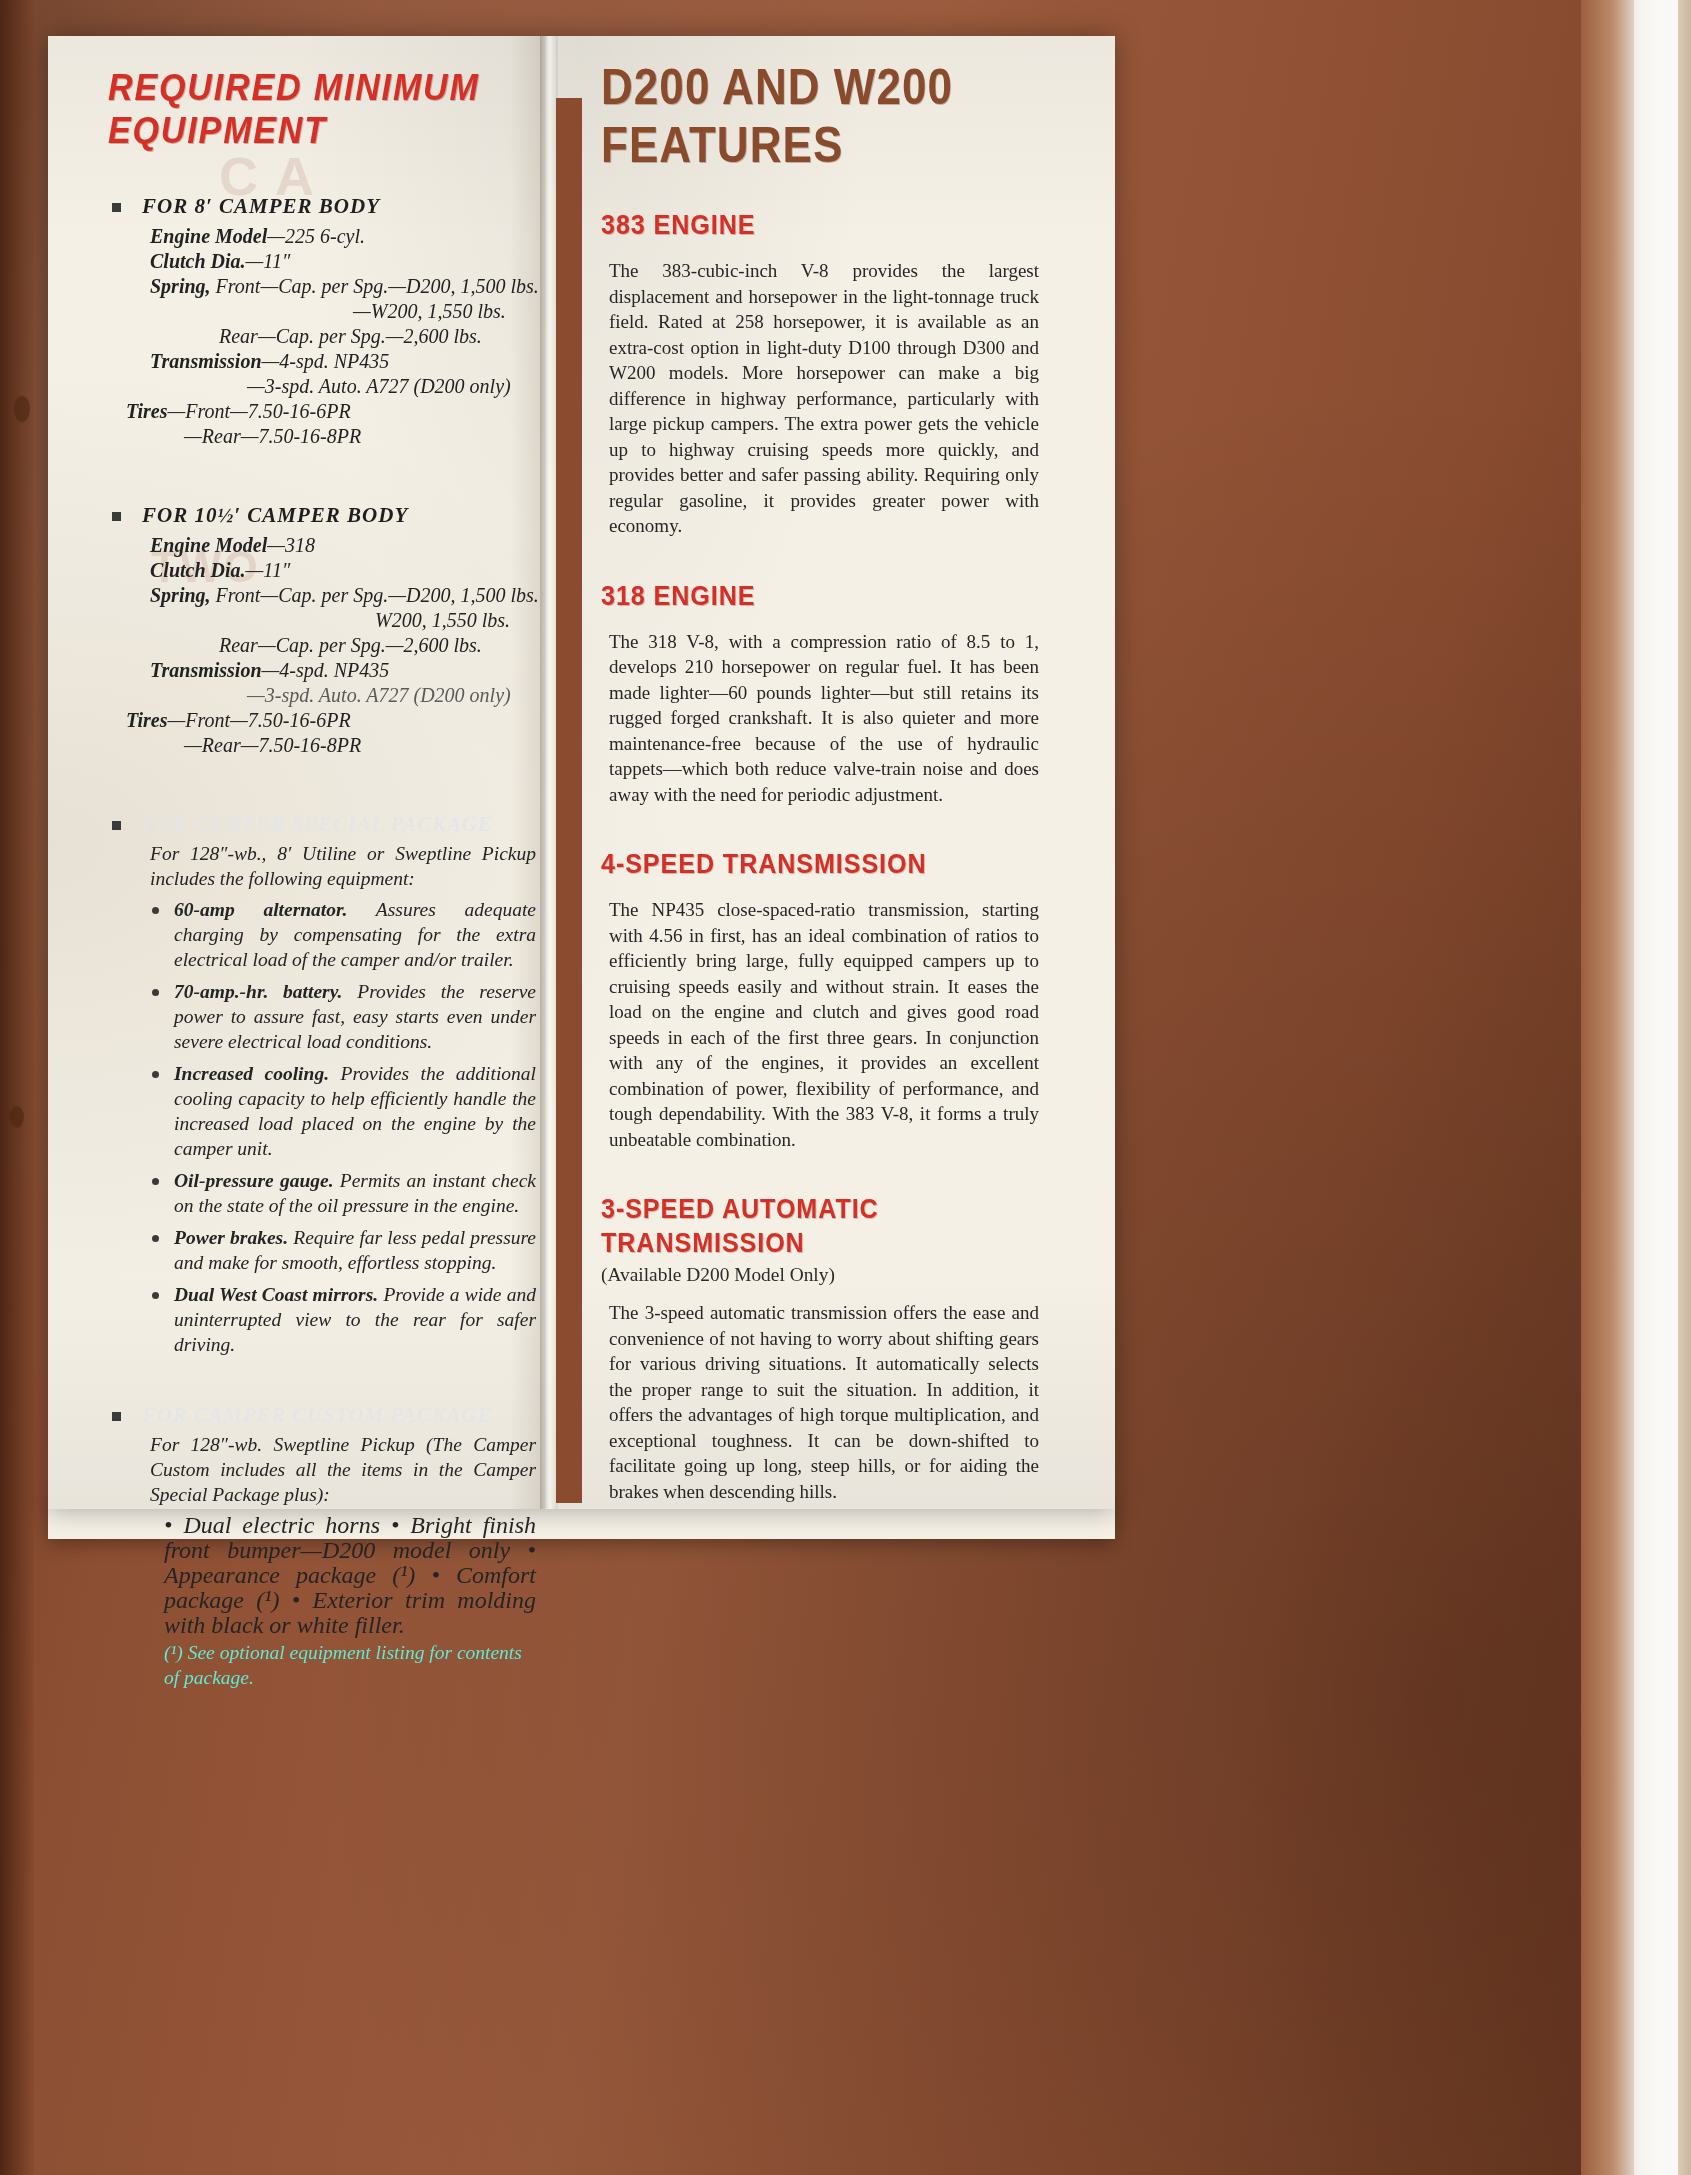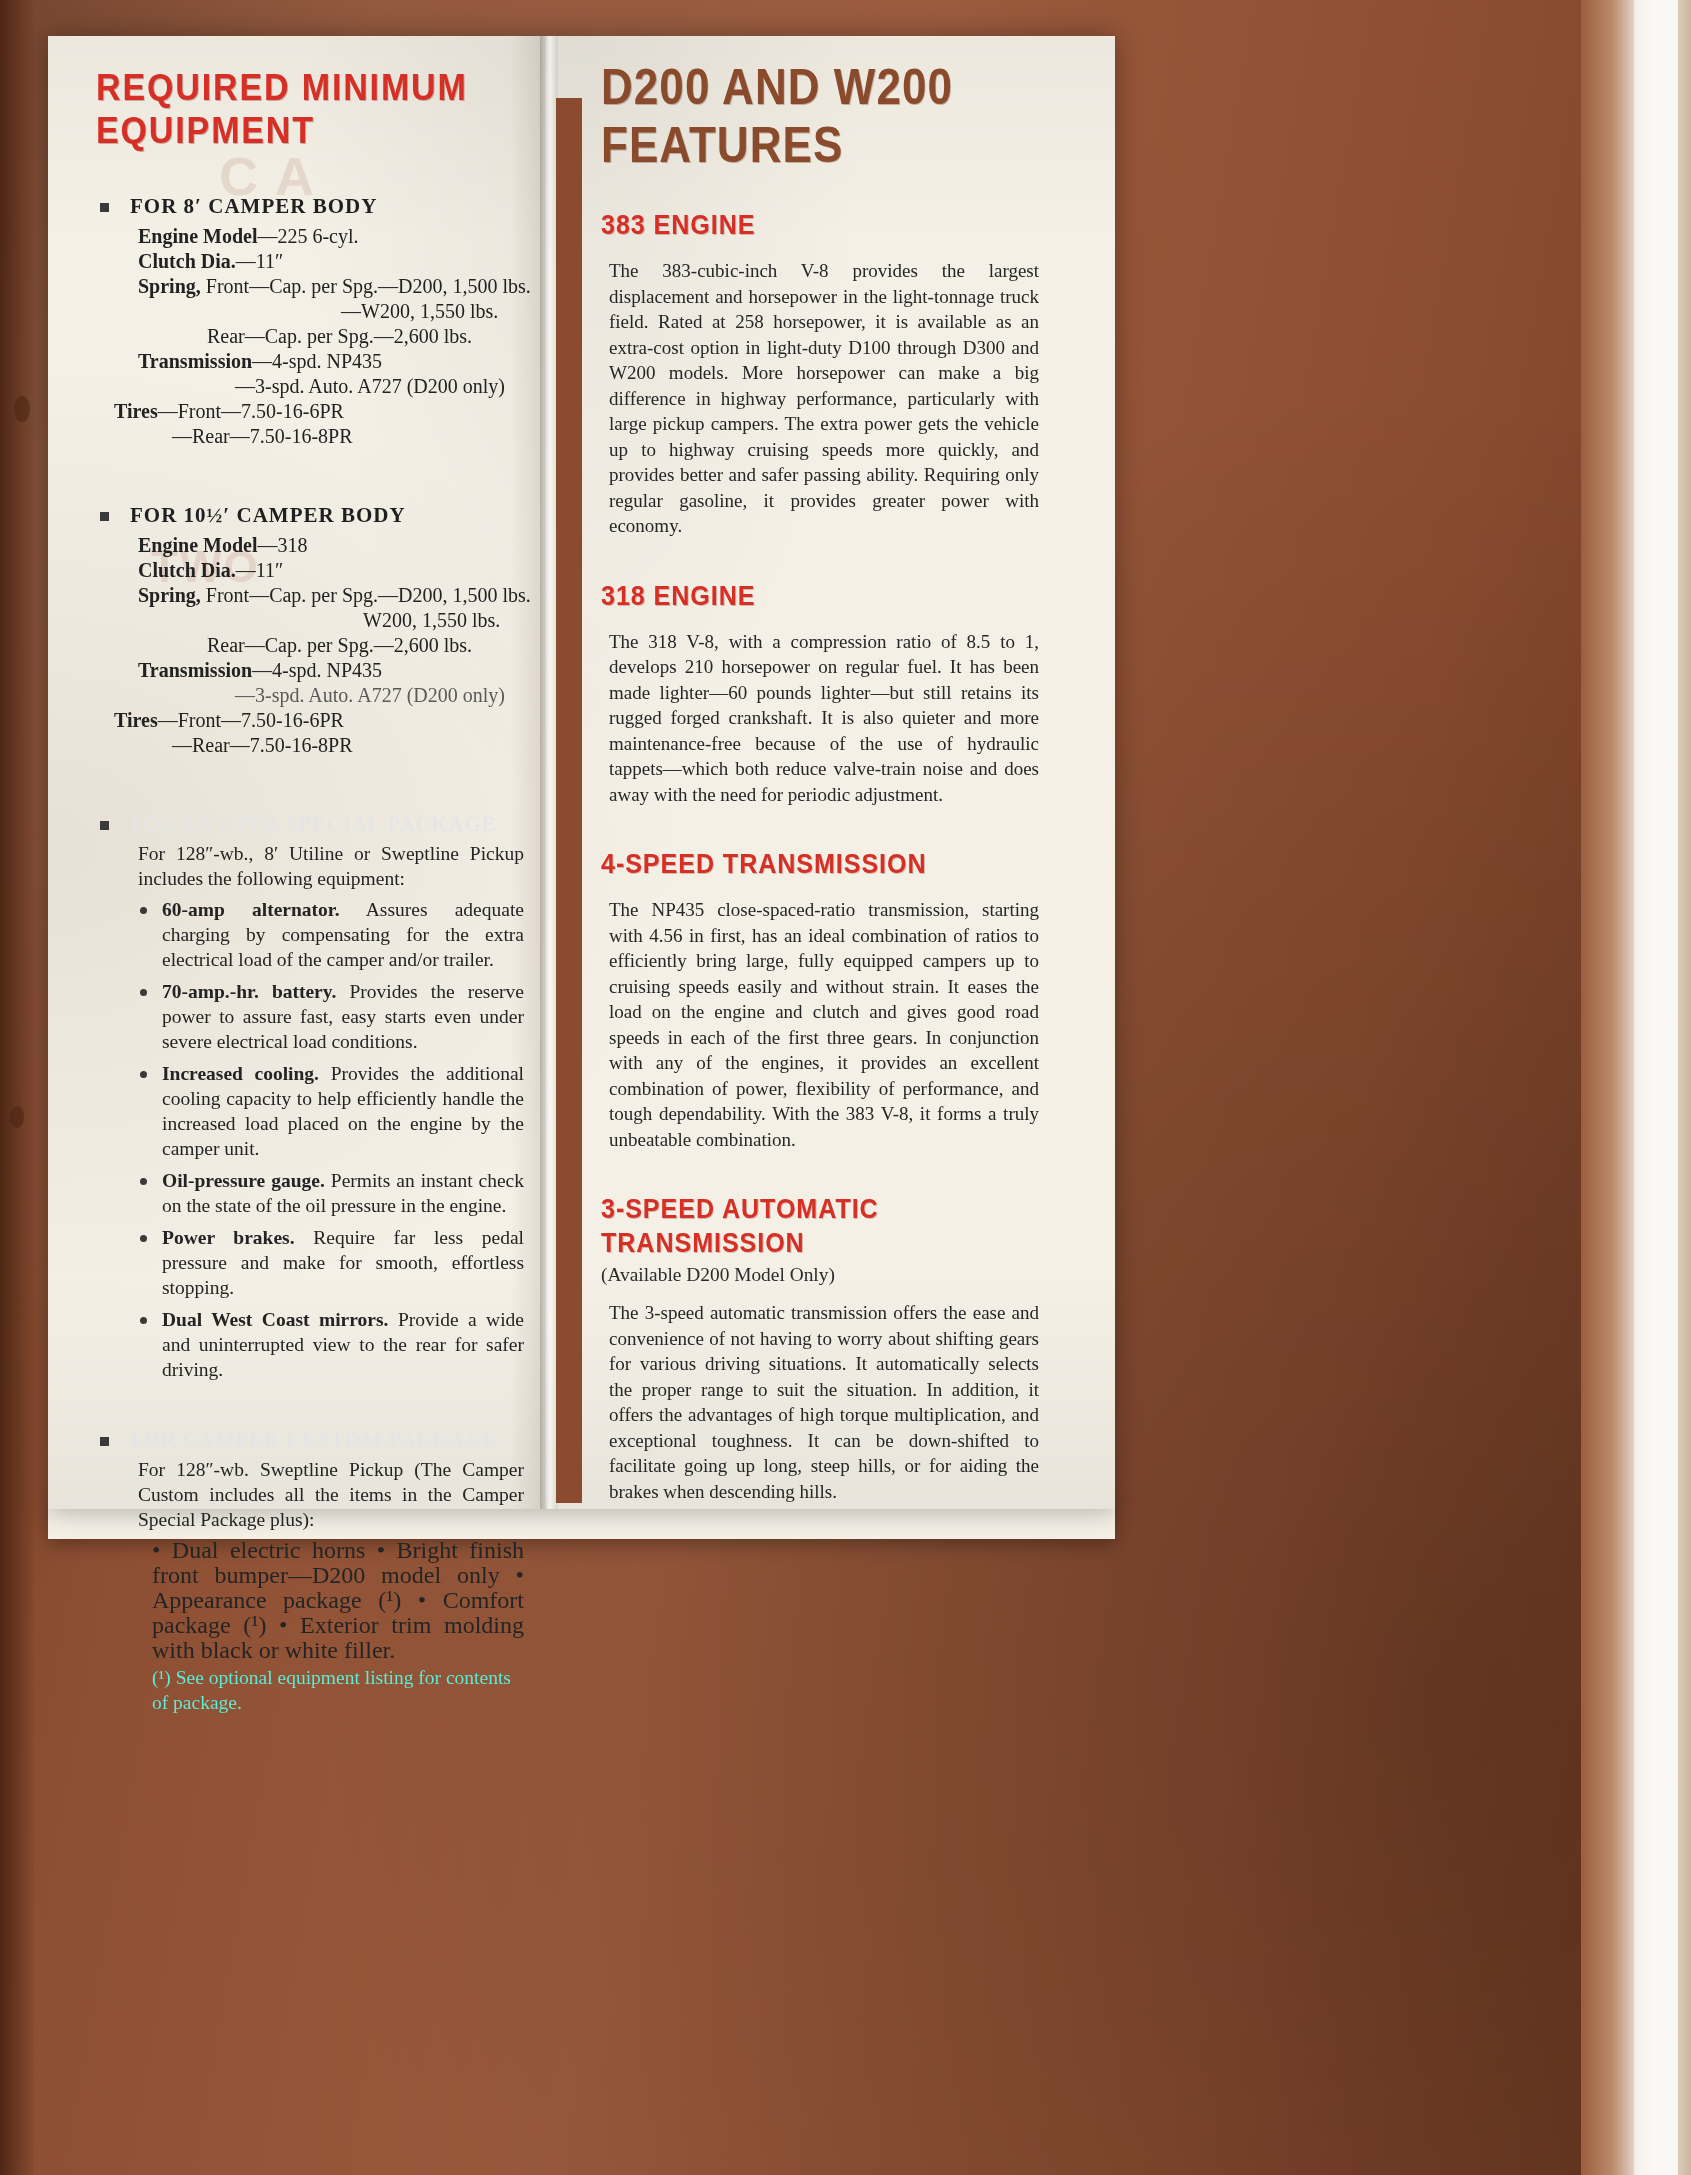--- a/index.html
+++ b/index.html
@@ -37,21 +37,21 @@
       linear-gradient(180deg,rgba(0,0,0,.035),rgba(0,0,0,0) 14%,rgba(0,0,0,0) 84%,rgba(0,0,0,.05));}
   .fold{position:absolute;left:492px;top:0;width:18px;height:1473px;
     background:linear-gradient(90deg,rgba(0,0,0,.18),rgba(255,255,255,.55) 55%,rgba(0,0,0,.07));}
   .gutter-dark{position:absolute;left:462px;top:0;width:36px;height:1473px;
     background:linear-gradient(90deg,rgba(255,255,255,0),rgba(90,60,35,.14));}
 
   
   .page-lower{position:absolute;left:48px;top:1493px;width:1067px;height:46px;}
 
   
-  .col-left{position:absolute;left:48px;top:30px;width:428px;}
+  .col-left{position:absolute;left:60px;top:30px;width:428px;font-style:italic;}
   .col-right{position:absolute;left:553px;top:22px;width:438px;}
 
   
   .divider-bar{position:absolute;left:508px;top:62px;width:26px;height:1405px;
     background:#8b4b2e;}
 
   h1.red-head{
     font-family:"Liberation Sans", sans-serif;
     color:#d62f26;font-size:37px;line-height:43px;font-weight:bold;
     letter-spacing:2px;margin:0 0 42px 0;

